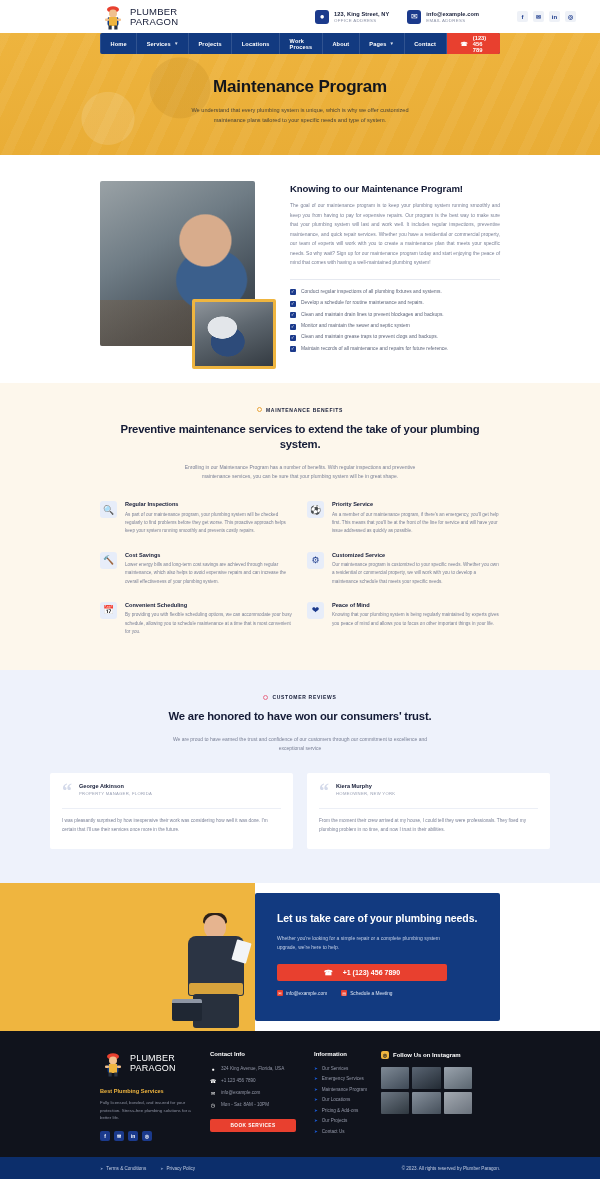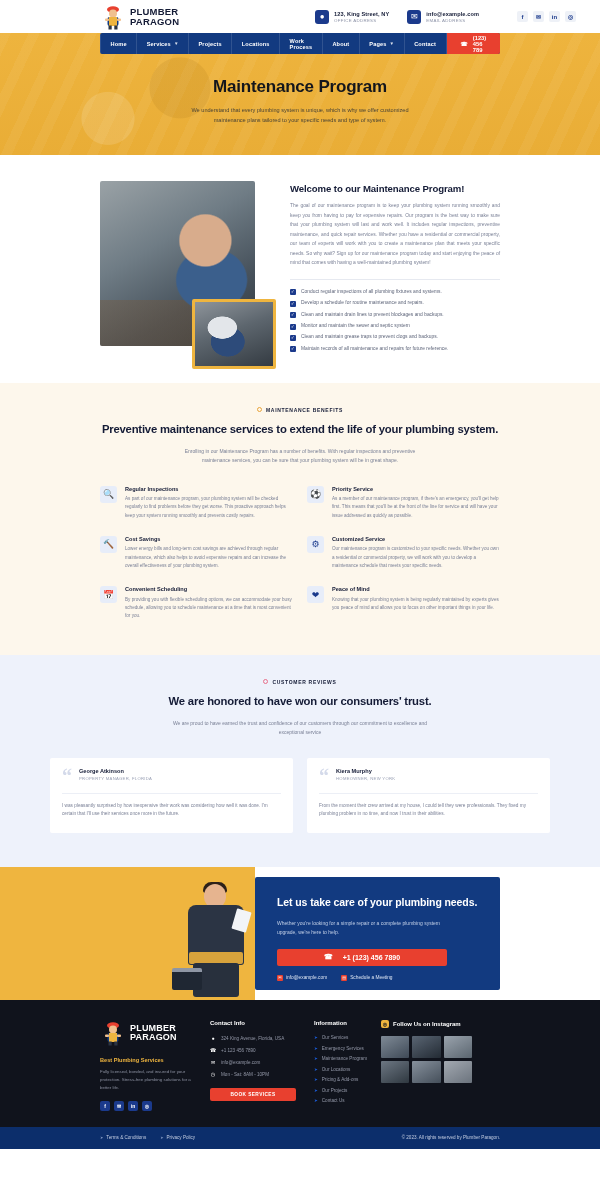--- a/index.html
+++ b/index.html
@@ -22,21 +22,21 @@
     padding: 0 24px 0 100px;
     gap: 0;
   }
   .logo { display: flex; align-items: center; gap: 4px; }
   .logo-mark {
     width: 26px; height: 26px; position: relative; flex: none;
   }
   .logo-text { line-height: 1.02; }
   .logo-text .l1, .logo-text .l2 {
     display: block;
-    font-weight: bold;
+    font-weight: normal;
     font-size: 9.5px;
     letter-spacing: .2px;
     color: #141b36;
   }
   .topbar-spacer { flex: 1; }
   .contact-group { display: flex; align-items: center; gap: 18px; }
   .contact-item { display: flex; align-items: center; gap: 5px; }
   .ci-icon {
     width: 14px; height: 14px; border-radius: 3px;
     background: #1b3a8c; color: #fff;
@@ -209,21 +209,21 @@
   .quote-mark {
     font-size: 20px; color: #d4daea; line-height: .75; font-family: "Liberation Serif", serif;
     font-weight: bold; flex: none; margin-top: 1px;
   }
   .rev-name { font-size: 5.6px; font-weight: bold; color: #141b36; }
   .rev-role { font-size: 4.2px; color: #9aa1b5; letter-spacing: .3px; margin-top: 2px; }
   .rev-sep { height: 1px; background: #eceff6; margin: 9px 0 8px; }
   .rev-text { font-size: 4.7px; line-height: 1.85; color: #7a8096; }
 
   
-  .cta { position: relative; height: 133px; display: flex; }
+  .cta { position: relative; height: 148px; display: flex; }
   .cta-left { width: 255px; background: #efb53f; position: relative; }
   .cta-person {
     position: absolute; left: 160px; bottom: 0; width: 120px; height: 120px;
   }
   .cta-person .head {
     position: absolute; left: 44px; top: 4px; width: 22px; height: 24px;
     border-radius: 50% 50% 45% 45%; background: #e6b48f;
   }
   .cta-person .hair {
     position: absolute; left: 43px; top: 2px; width: 24px; height: 11px;
@@ -407,21 +407,21 @@
     <h1>Maintenance Program</h1>
     <p>We understand that every plumbing system is unique, which is why we offer customized maintenance plans tailored to your specific needs and type of system.</p>
   </section>
 
   <section class="welcome">
     <div class="wel-media">
       <div class="img-main"></div>
       <div class="img-inset"></div>
     </div>
     <div class="wel-body">
-      <h2>Welcome to our Maintenance Program!</h2>
+      <h2>Knowing to our Maintenance Program!</h2>
       <p class="lede">The goal of our maintenance program is to keep your plumbing system running smoothly and keep you from having to pay for expensive repairs. Our program is the best way to make sure that your plumbing system will last and work well. It includes regular inspections, preventive maintenance, and quick repair services. Whether you have a residential or commercial property, our team of experts will work with you to create a maintenance plan that meets your specific needs. So why wait? Sign up for our maintenance program today and start enjoying the peace of mind that comes with having a well-maintained plumbing system!</p>
       <div class="wel-divider"></div>
       <div class="check-list">
         <div class="check-row">
           <span class="check-box">✓</span>
           <span class="txt">Conduct regular inspections of all plumbing fixtures and systems.</span>
         </div>
         <div class="check-row">
           <span class="check-box">✓</span>
           <span class="txt">Develop a schedule for routine maintenance and repairs.</span>
@@ -444,21 +444,21 @@
         </div>
       </div>
     </div>
   </section>
 
   <section class="benefits">
     <div class="eyebrow">
       <span class="dot"></span>
       <span class="lbl">MAINTENANCE BENEFITS</span>
     </div>
-    <h2 class="sec-title">Preventive maintenance services to extend the life of your plumbing system.</h2>
+    <h2 class="sec-title">Preventive maintenance services to extend the take of your plumbing system.</h2>
     <p class="sec-sub">Enrolling in our Maintenance Program has a number of benefits. With regular inspections and preventive maintenance services, you can be sure that your plumbing system will be in great shape.</p>
 
     <div class="feature-grid">
       <div class="feature">
         <span class="f-icon">🔍</span>
         <div class="f-body">
           <h4>Regular Inspections</h4>
           <p>As part of our maintenance program, your plumbing system will be checked regularly to find problems before they get worse. This proactive approach helps keep your system running smoothly and prevents costly repairs.</p>
         </div>
       </div>

